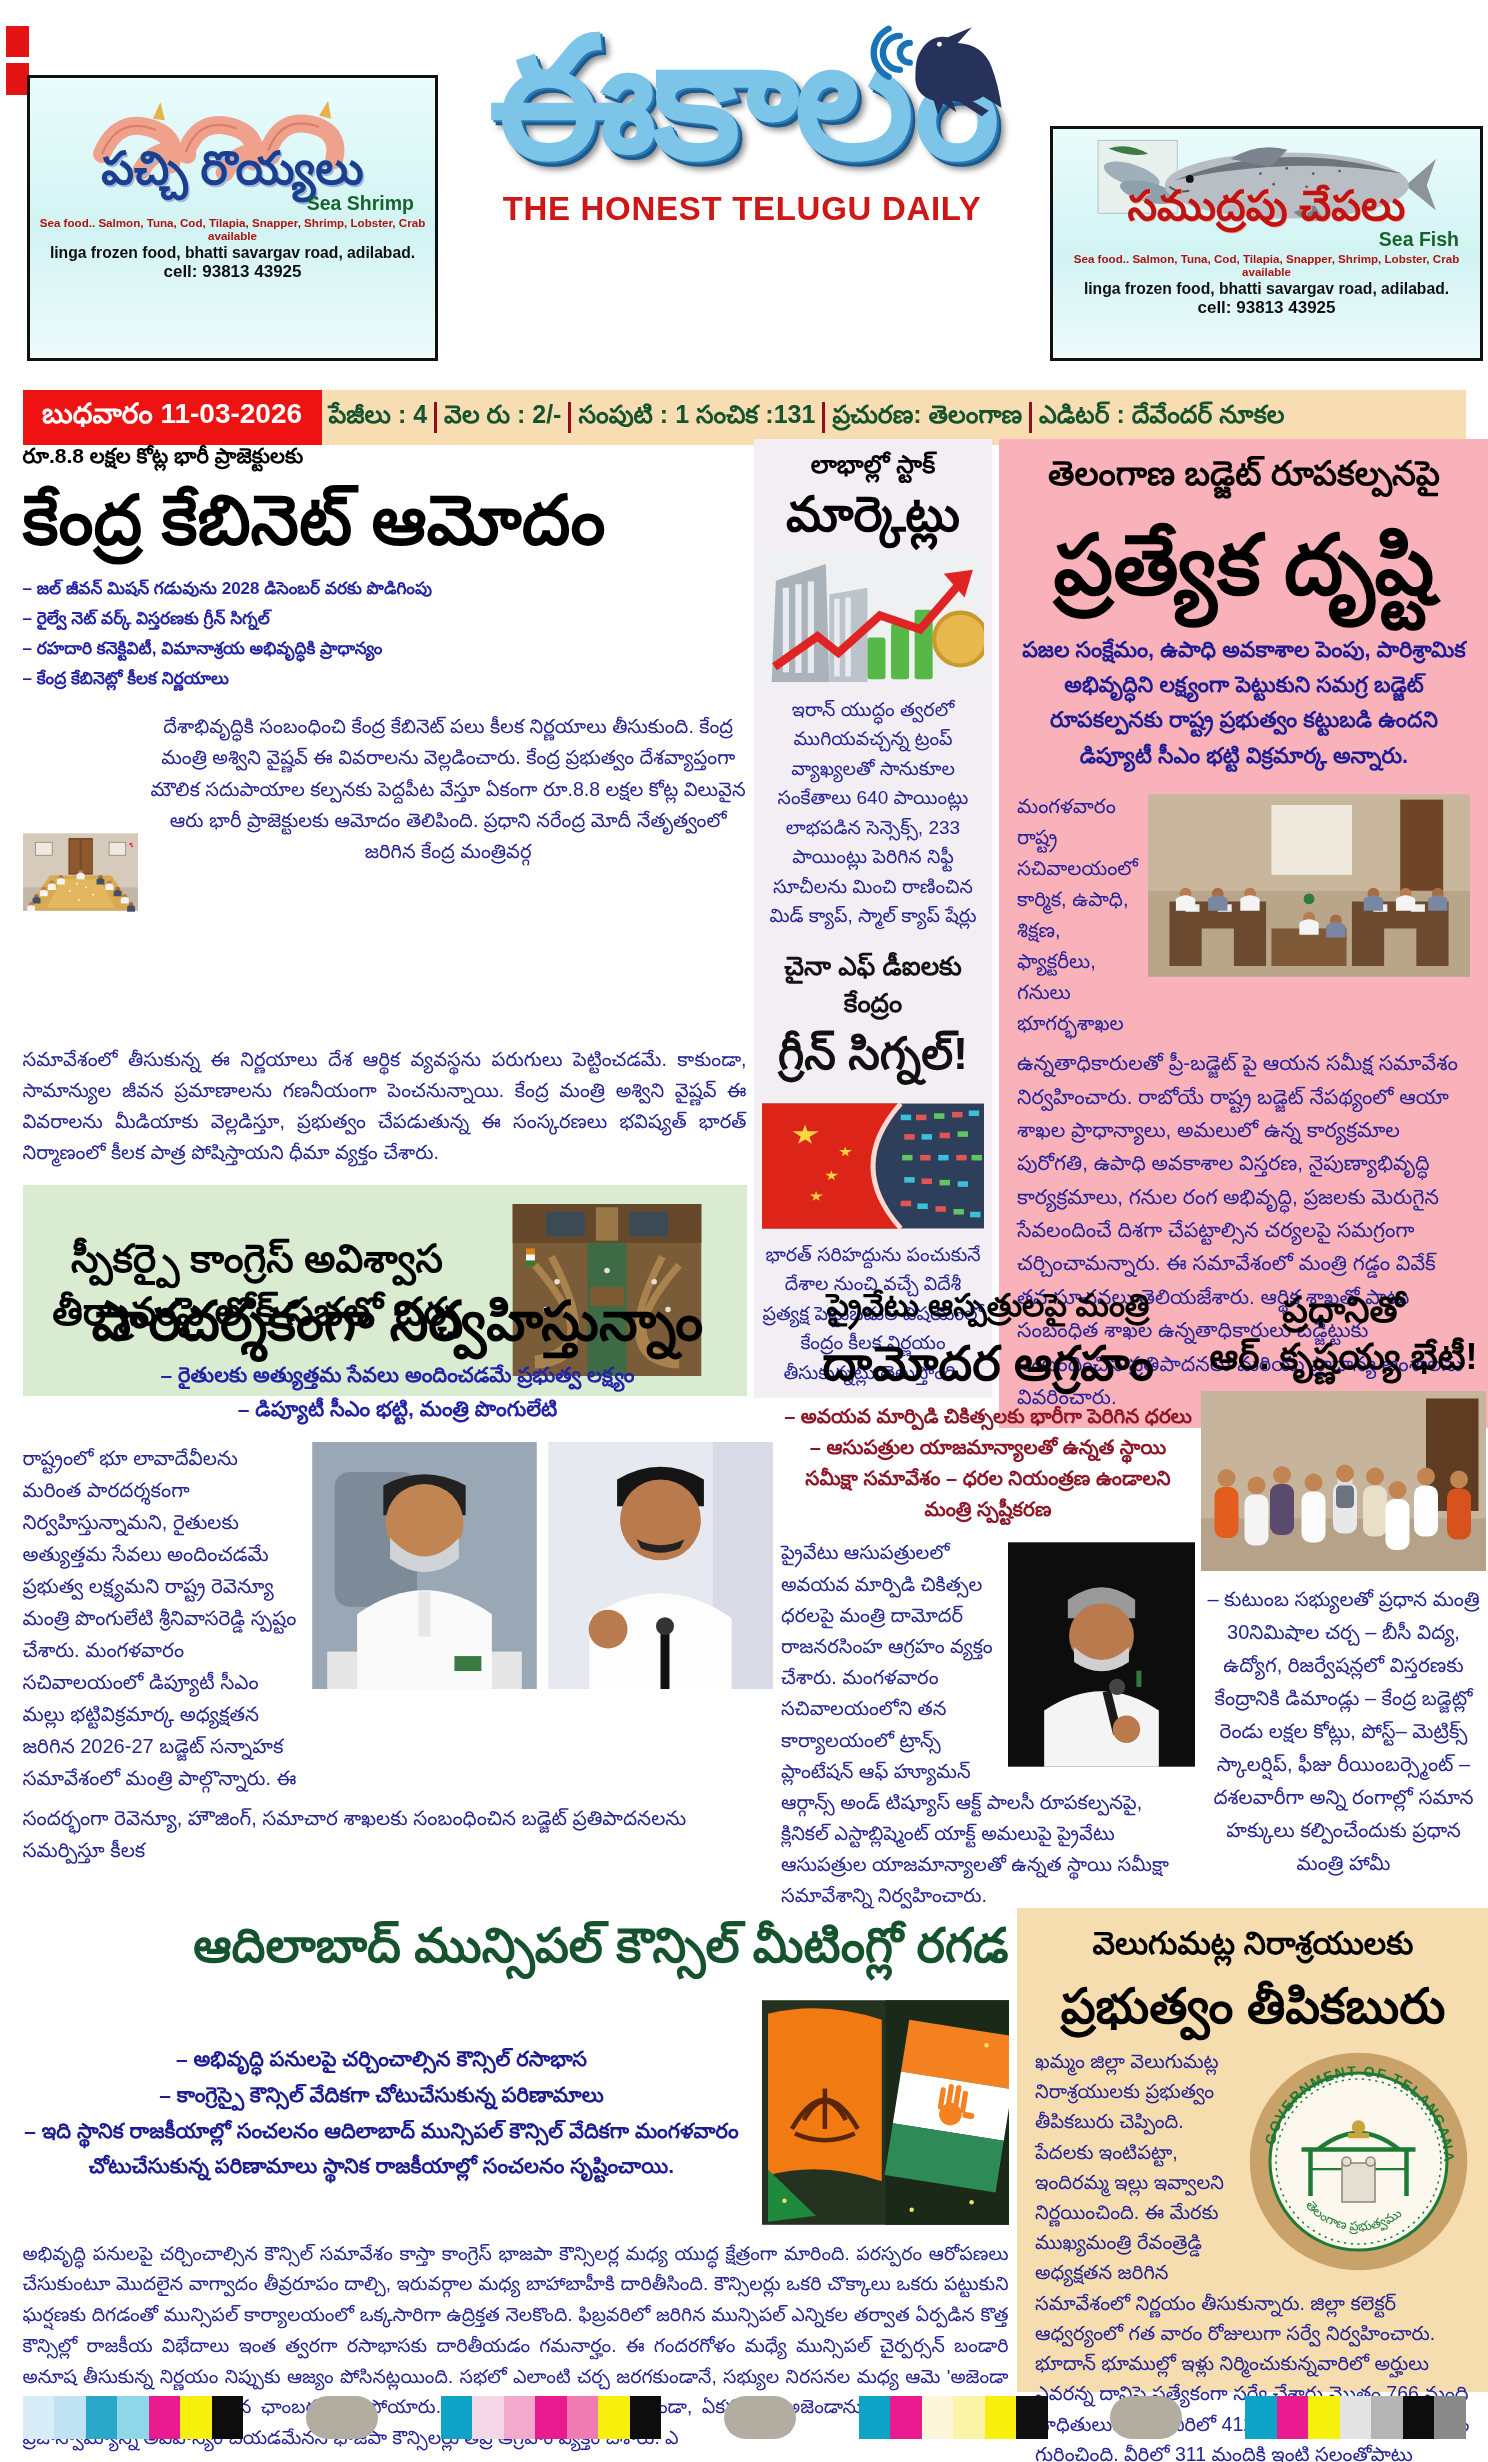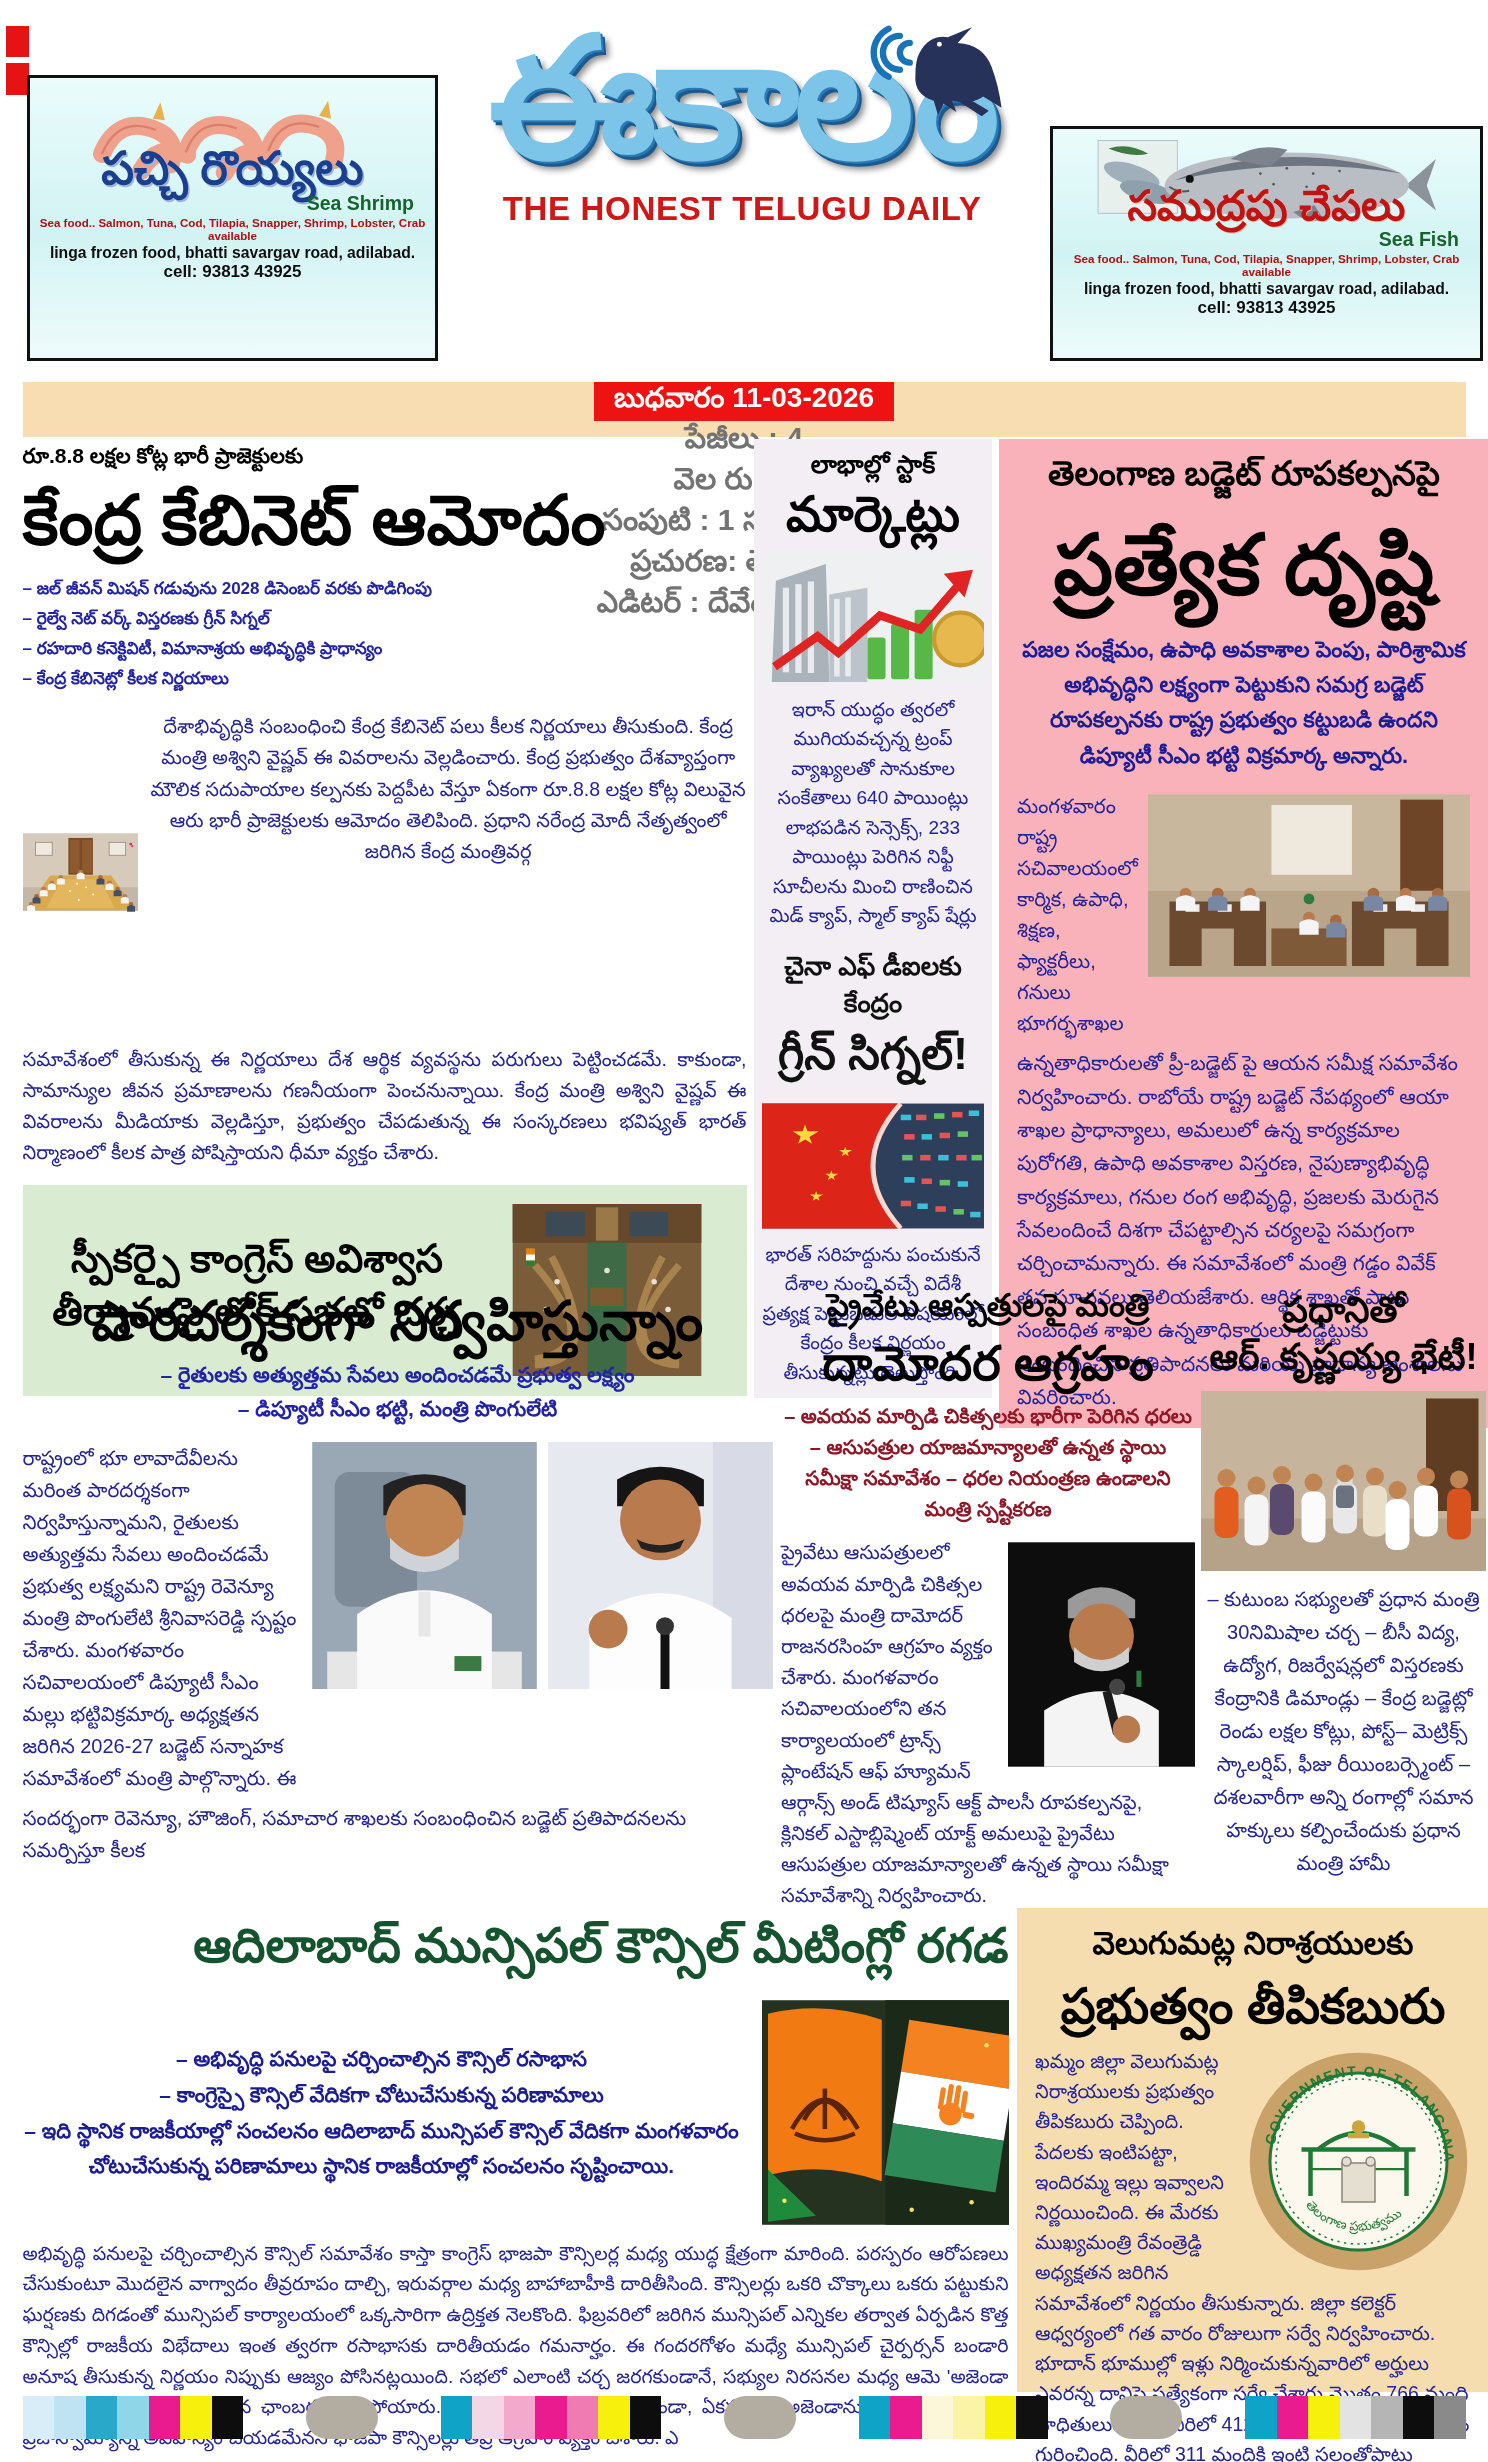--- a/index.html
+++ b/index.html
@@ -17,25 +17,25 @@
   .ad-items{font-size:11.6px;font-weight:bold;color:#b01212;margin:1.5px 0;}
   .ad-addr{font-size:15.7px;font-weight:bold;color:#101010;}
   .ad-phone{font-size:17px;font-weight:bold;color:#101010;}
   
   .masthead{position:absolute;left:442px;top:13.5px;width:600px;height:360px;text-align:center;}
   .logo-text{font-size:169px;font-weight:bold;line-height:1;color:#7cc4e8;
     text-shadow:2.2px 2.2px 0 #2a7ab5,4.5px 4.5px 0 #1a5a8e,7.5px 7.5px 6px rgba(0,0,0,.45);letter-spacing:-4.5px;}
   .tagline{font-size:33px;font-weight:bold;color:#cf1717;margin-top:7.5px;letter-spacing:0.7px;}
   .crow{position:absolute;right:30px;top:-4.5px;}
   
-  .datebar{position:absolute;left:22.5px;top:382px;width:1443px;height:55px;background:#f7ddb1;
-    display:flex;align-items:center;font-weight:bold;flex-direction:column;}
+  .datebar{position:absolute;left:22.5px;top:390px;width:1443px;height:55px;background:#f7ddb1;
+    display:flex;align-items:center;font-weight:bold;}
   .datebox{background:#ee1212;color:#fff;font-size:28px;height:100%;display:flex;align-items:center;
     padding:0 19.5px;box-sizing:border-box;}
-  .dateitem{font-size:30px;color:#737373;padding:0 18px;white-space:nowrap;}
+  .dateitem{font-size:25px;color:#14532d;padding:0 7px;white-space:nowrap;}
   .sep{height:56%;border-left:3px solid #8e0f1f;}
   
   .kicker{font-weight:bold;color:#000;}
   .headline{font-weight:bold;color:#000;line-height:1.06;}
   .bullets{color:#2323a8;font-weight:bold;}
   .bullets div{margin:4.5px 0;}
   .bodytext{color:#23239a;line-height:1.6;}
   
   .leadcol{position:absolute;left:22.5px;top:444px;width:724px;}
   .leadcol .kicker{font-size:21px;}

